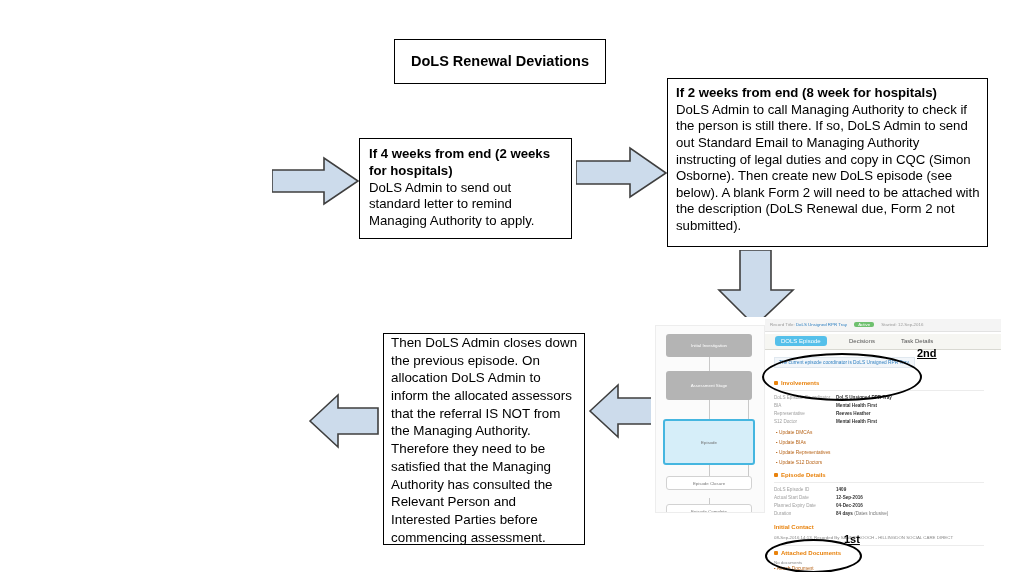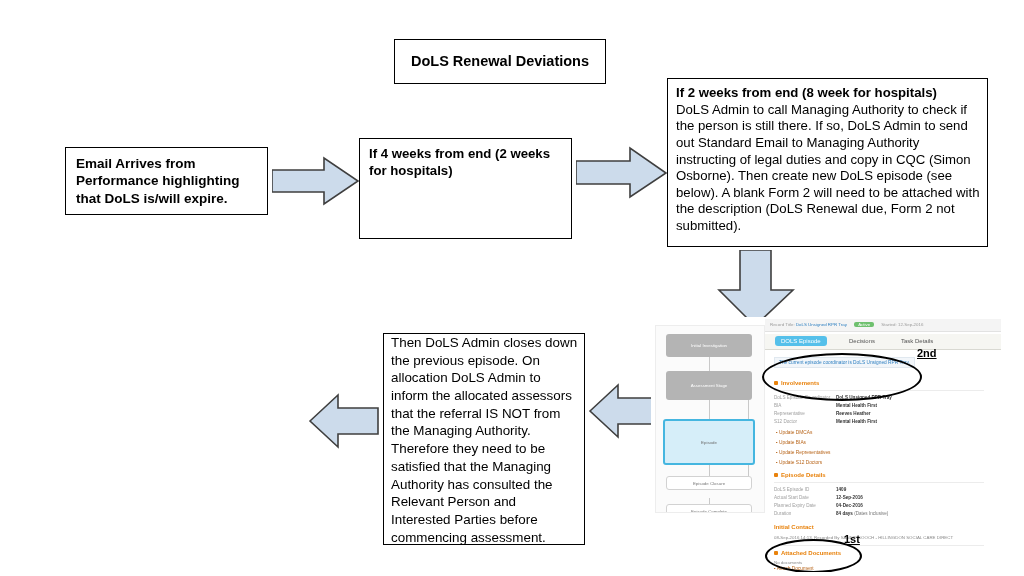--- a/index.html
+++ b/index.html
@@ -256,34 +256,28 @@
 </style>
 </head>
 <body>
 
 <div class="stage">
 
   <div class="box" id="title-box">
     <span>DoLS Renewal Deviations</span>
   </div>
 
-  <div class="box" id="email-box">
-    <div>
-      <p>Email Arrives from</p>
-      <p>Performance highlighting</p>
-      <p>that DoLS is/will expire.</p>
-    </div>
-  </div>
 
   <svg class="arrow" style="left:272px; top:156px;" width="88" height="52" viewBox="0 0 88 52">
     <polygon points="0,14 52,14 52,2 86,25 52,48 52,36 0,36" fill="#ccdbeb" stroke="#3f3f3f" stroke-width="1.6"></polygon>
   </svg>
 
   <div class="box" id="fourweek-box">
     <p class="bold">If 4 weeks from end (2 weeks for hospitals)</p>
+    <p>DoLS Admin to send out standard letter to remind Managing Authority to apply.</p>
   </div>
 
   <svg class="arrow" style="left:576px; top:146px;" width="92" height="54" viewBox="0 0 92 54">
     <polygon points="0,15 54,15 54,2 90,27 54,51 54,38 0,38" fill="#ccdbeb" stroke="#3f3f3f" stroke-width="1.6"></polygon>
   </svg>
 
   <div class="box" id="twoweek-box">
     <p class="bold">If 2 weeks from end (8 week for hospitals)</p>
     <p>DoLS Admin to call Managing Authority to check if the person is still there. If so, DoLS Admin to send out Standard Email to Managing Authority instructing of legal duties and copy in CQC (Simon Osborne). Then create new DoLS episode (see below). A blank Form 2 will need to be attached with the description (DoLS Renewal due, Form 2 not submitted).</p>
   </div>

